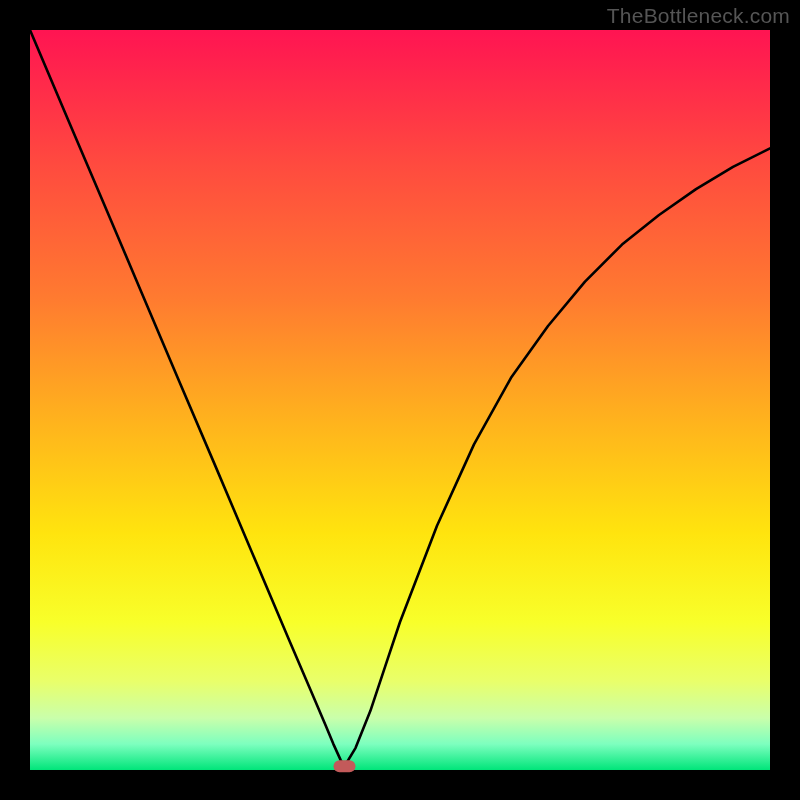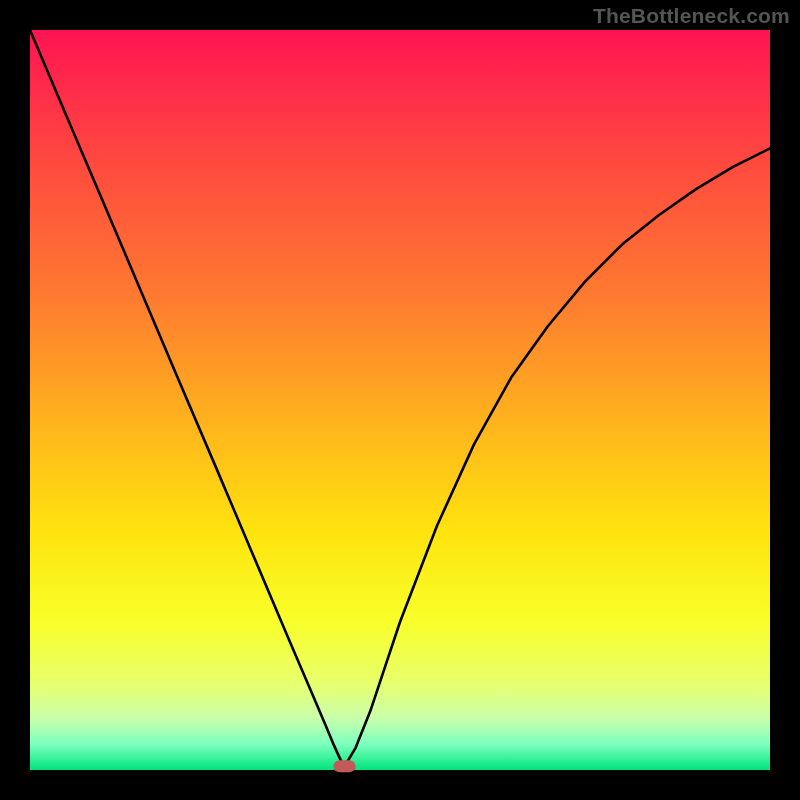--- a/index.html
+++ b/index.html
@@ -17,21 +17,21 @@
     left: 0;
     width: 800px;
     height: 800px;
   }
   .watermark {
     position: absolute;
     top: 4px;
     right: 10px;
     color: #555;
     font-size: 21px;
-    font-weight: 700;
+    font-weight: 400;
     letter-spacing: 0.2px;
     user-select: none;
     text-align: right;
   }
   svg { display: block; }
 </style>
 </head>
 <body>
 
 <div class="frame">

